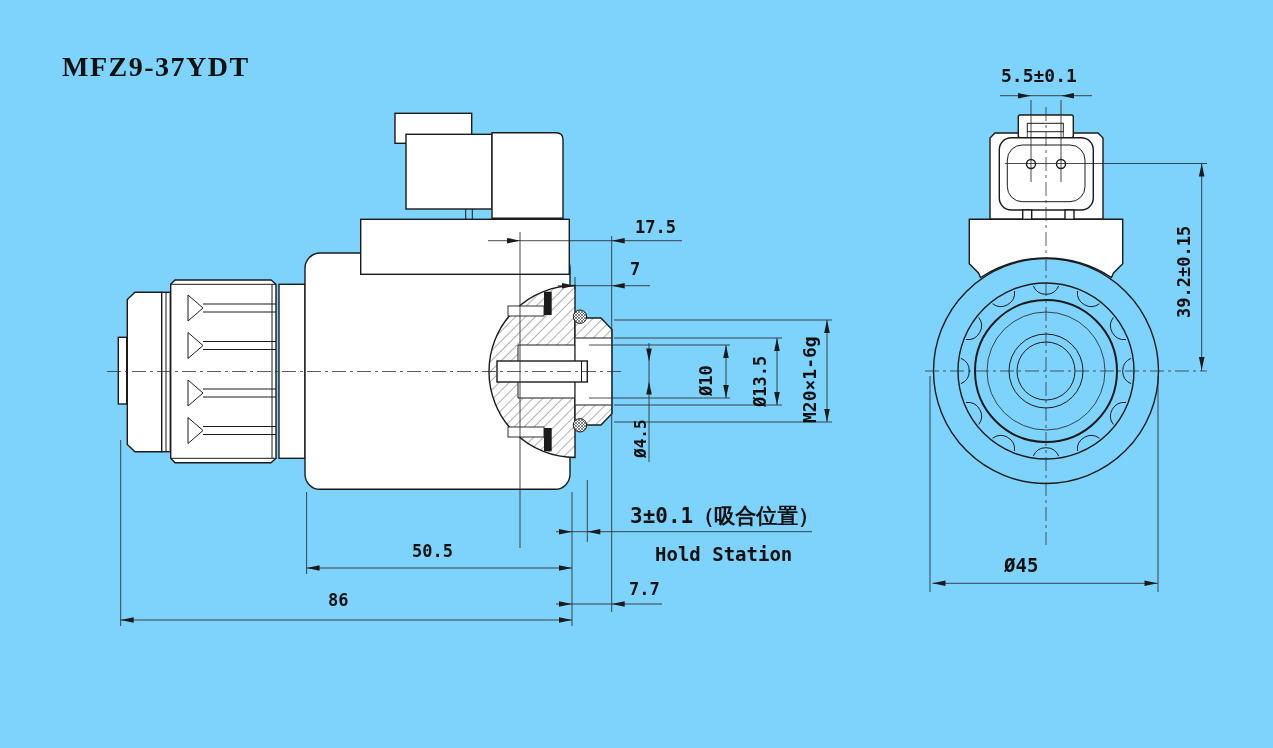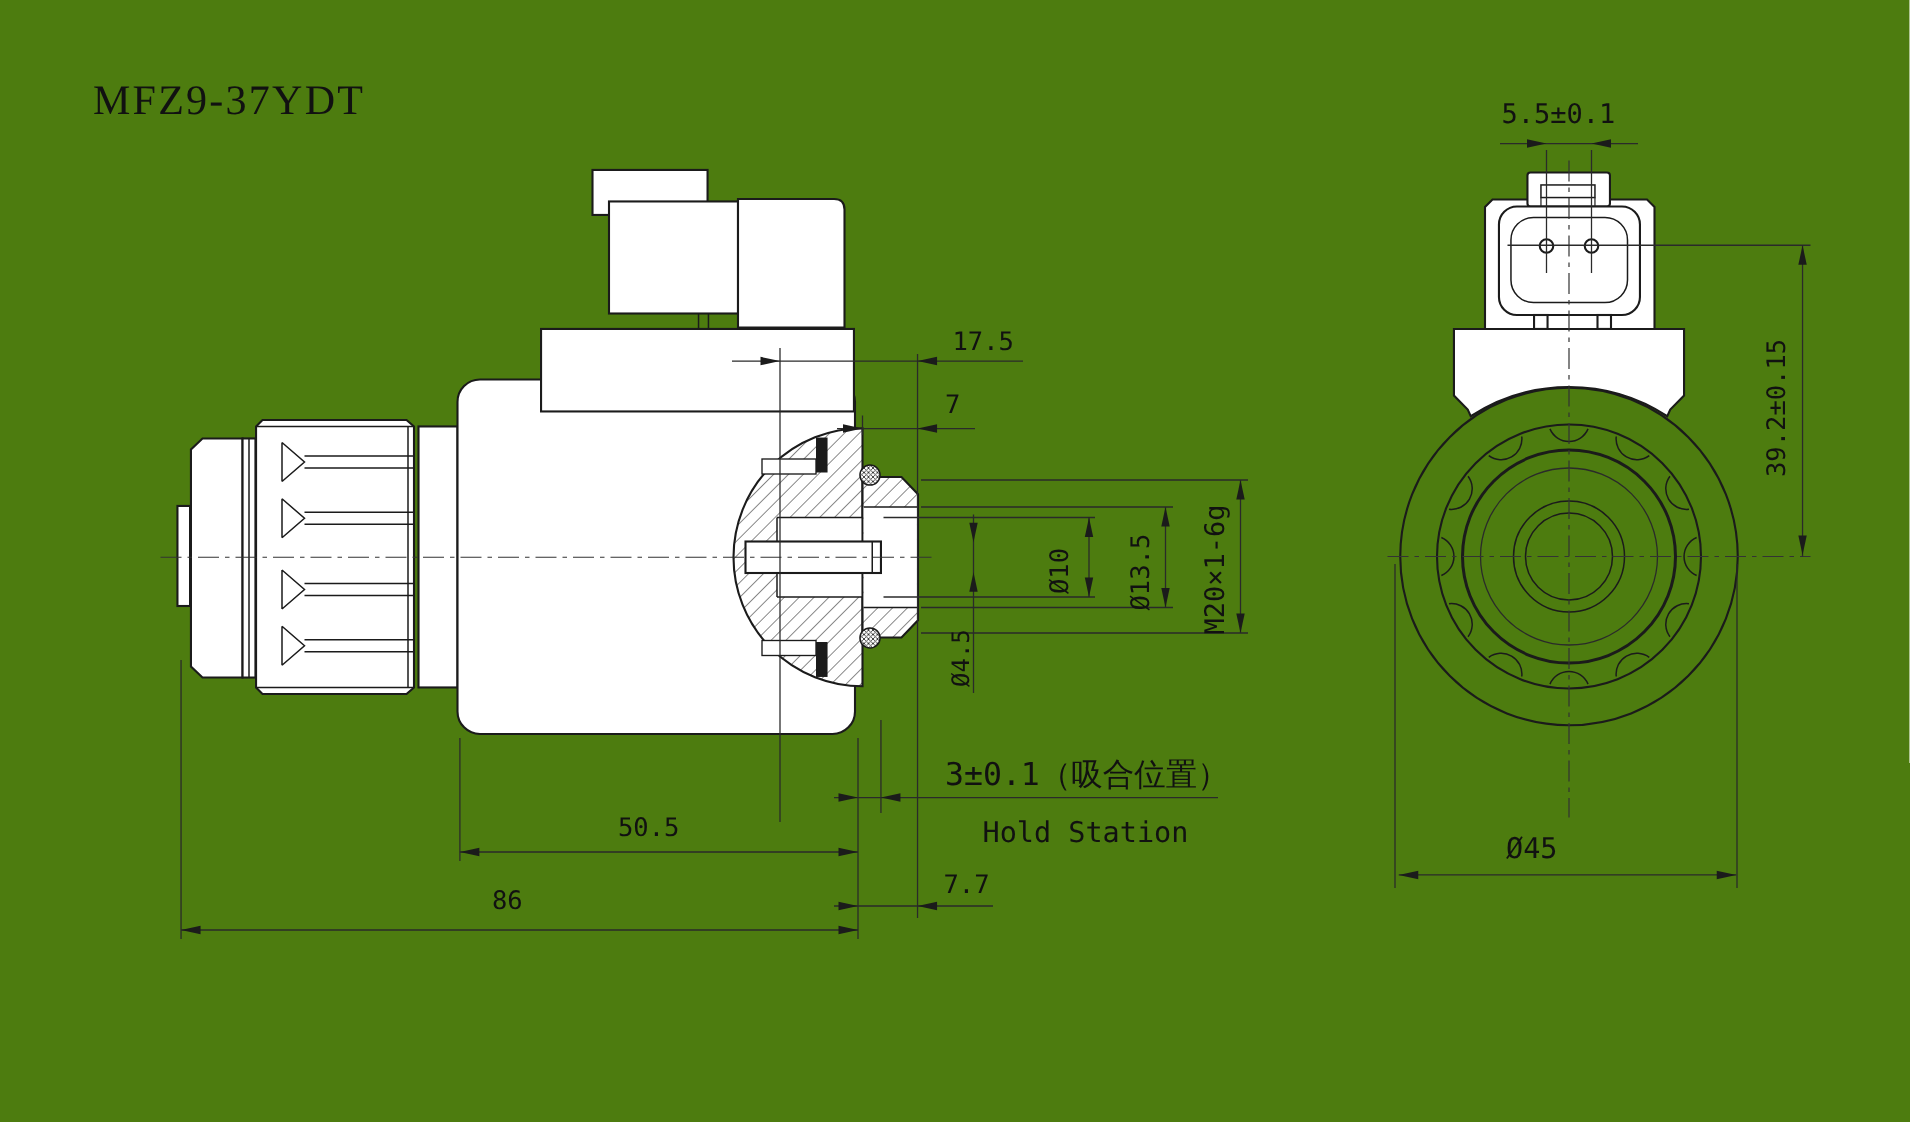--- a/index.html
+++ b/index.html
@@ -1,16 +1,16 @@
 <!DOCTYPE html>
 <html><head>
 <meta charset="utf-8">
 <style>
   html,body{margin:0;padding:0;background:#ffffff;}
-  .page{position:relative;width:1273px;height:748px;background:#4d7c0f;overflow:hidden;}
+  .page{position:relative;width:1273px;height:748px;background:#7dd3fc;overflow:hidden;font-weight:bold;}
   svg{display:block;}
   .s  {fill:none;stroke:#1b1b1b;stroke-width:1.4;stroke-linejoin:miter;}
   .sf {fill:#ffffff;stroke:#1b1b1b;stroke-width:1.4;stroke-linejoin:miter;}
   .m  {fill:none;stroke:#1b1b1b;stroke-width:1;}
   .t  {fill:none;stroke:#2a2a2a;stroke-width:0.85;}
   .c  {fill:none;stroke:#333;stroke-width:0.8;stroke-dasharray:14 4 3 4;}
   .dk {fill:#1b1b1b;stroke:none;}
   .dim{font-family:"DejaVu Sans Mono",monospace;fill:#111;}
   .ttl{font-family:"Liberation Serif",serif;fill:#111;letter-spacing:1.5px;}
 </style>

